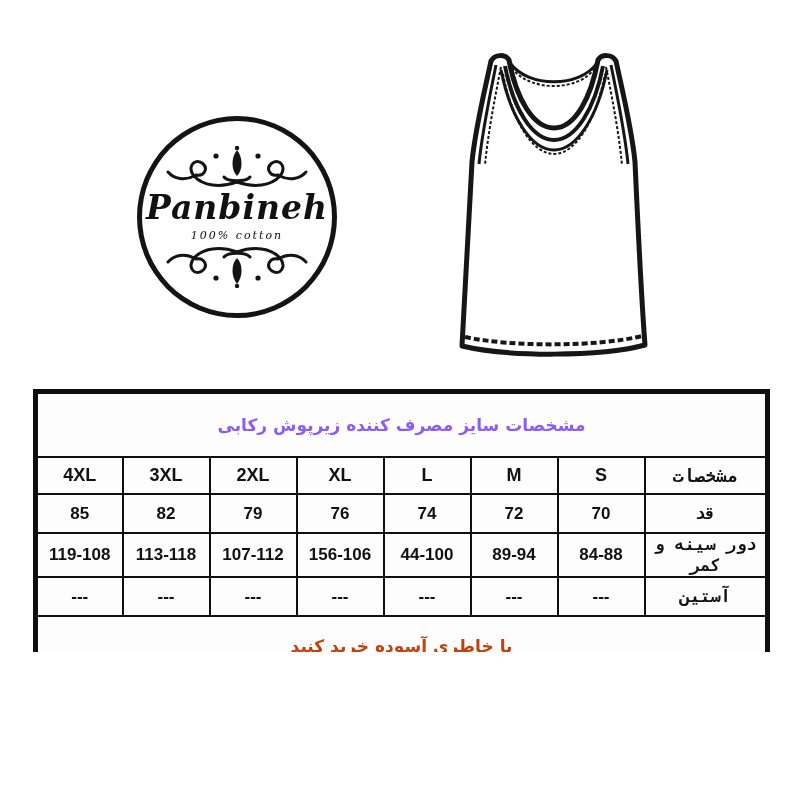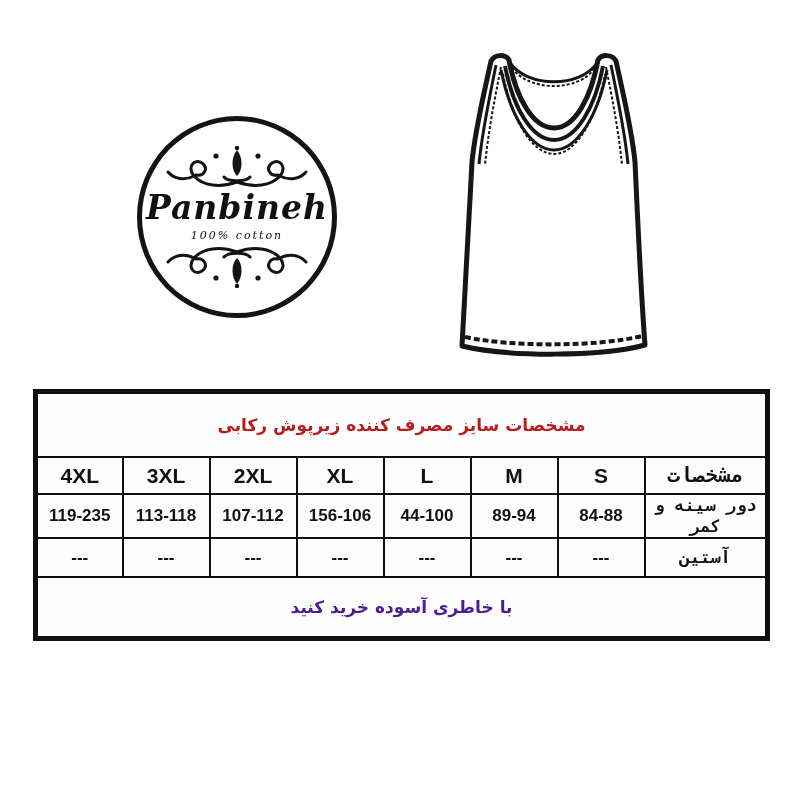--- a/index.html
+++ b/index.html
@@ -24,21 +24,21 @@
   
   table.size-table{position:absolute;left:33px;top:389px;width:737px;
         border-collapse:collapse;table-layout:fixed;background:#fcfcfc;
         border:5px solid #0f0f0f;}
   table.size-table td{border:2px solid #0f0f0f;text-align:center;vertical-align:middle;
         padding:0;background:#fdfdfd;font-weight:bold;font-size:17px;}
   td.title-cell{height:62px;border-bottom:3px solid #0f0f0f;background:#fefefe;}
   td.footer-cell{height:58px;border-top:3px solid #0f0f0f;background:#f7f7f7;}
   .fa{font-family:Liberation Mono, monospace;direction:rtl;}
   .red-banner{font-family:"DejaVu Sans",sans-serif;direction:rtl;font-weight:bold;font-size:20px;}
-  tr.header-row td{height:35px;font-size:21px;}
+  tr.header-row td{height:35px;font-size:18px;}
   tr.data-row td{height:37px;}
   td.label-cell{border-left:3px solid #0f0f0f;font-size:15px;font-weight:bold;}
 </style>
 </head>
 <body>
 
 <div class="canvas">
 
   <div class="logo">
     <svg class="flourish top" viewBox="0 0 150 42" xmlns="http://www.w3.org/2000/svg">
@@ -109,51 +109,61 @@
         <col style="width:87px">
         <col style="width:87px">
       <col style="width:87px">
         <col style="width:87px">
         <col style="width:87px">
       <col style="width:87px">
         <col>
     </colgroup>
     <tbody>
       <tr>
-        <td colspan="8" class="title-cell red-banner" style="color: #b91c1c;">مشخصات سایز مصرف کننده زیرپوش رکابی</td>
+        <td colspan="8" class="title-cell red-banner" style="color: #8b5cf6;">مشخصات سایز مصرف کننده زیرپوش رکابی</td>
       </tr>
       <tr class="header-row">
         <td>4XL</td>
         <td>3XL</td>
         <td>2XL</td>
         <td>XL</td>
         <td>L</td>
         <td>M</td>
         <td>S</td>
         <td class="label-cell fa">مشخصات</td>
       </tr>
       <tr class="data-row">
-        <td>119-235</td>
+        <td>85</td>
+        <td>82</td>
+        <td>79</td>
+        <td>76</td>
+        <td>74</td>
+        <td>72</td>
+        <td>70</td>
+        <td class="label-cell fa">قد</td>
+      </tr>
+      <tr class="data-row">
+        <td>119-108</td>
         <td>113-118</td>
         <td>107-112</td>
         <td>156-106</td>
         <td>44-100</td>
         <td>89-94</td>
         <td>84-88</td>
         <td class="label-cell fa">دور سینه و کمر</td>
       </tr>
       <tr class="data-row">
         <td>---</td>
         <td>---</td>
         <td>---</td>
         <td>---</td>
         <td>---</td>
         <td>---</td>
         <td>---</td>
         <td class="label-cell fa">آستین</td>
       </tr>
       <tr>
-        <td colspan="8" class="footer-cell red-banner" style="color: #4c1d95; text-align: center;">با خاطری آسوده خرید کنید</td>
+        <td colspan="8" class="footer-cell red-banner" style="color: #c2410c; text-align: center;">با خاطری آسوده خرید کنید</td>
       </tr>
     </tbody>
   </table>
 
 </div>
 
 </body></html>

